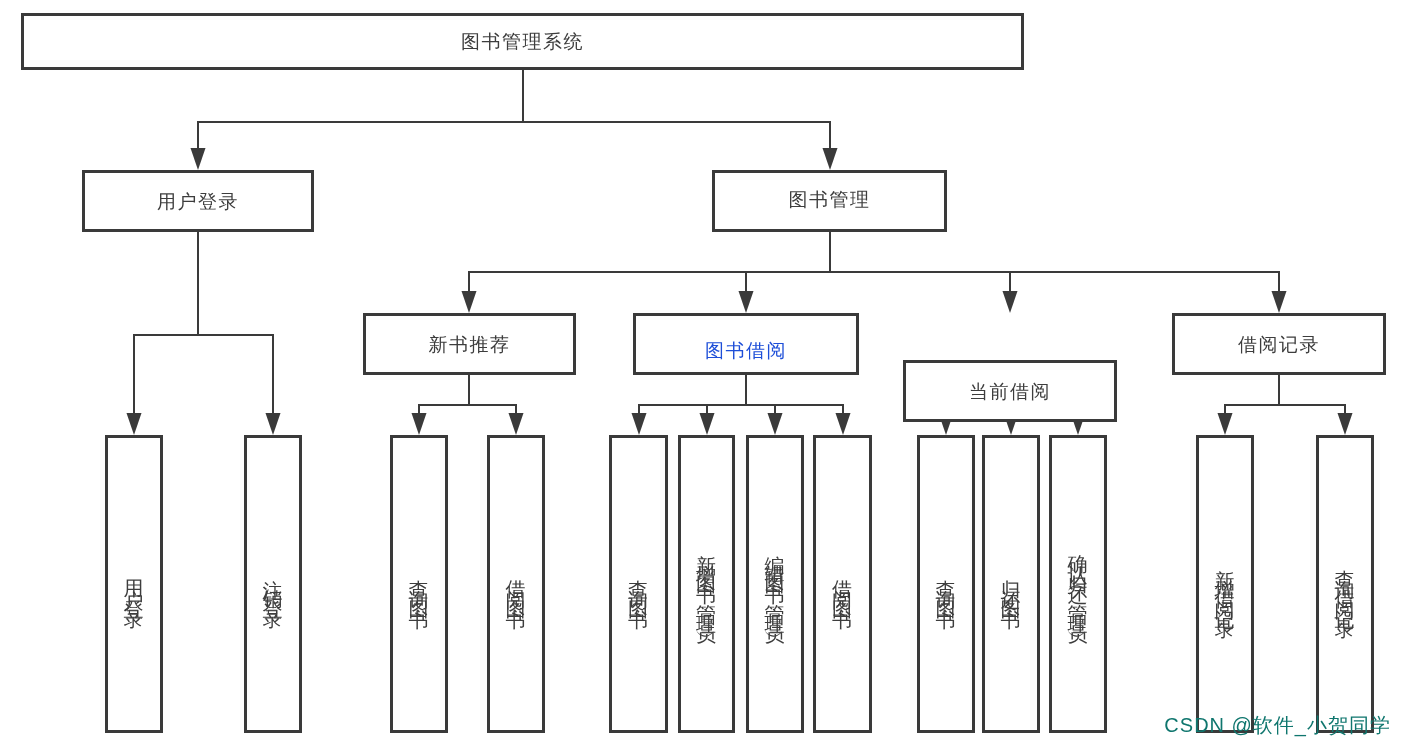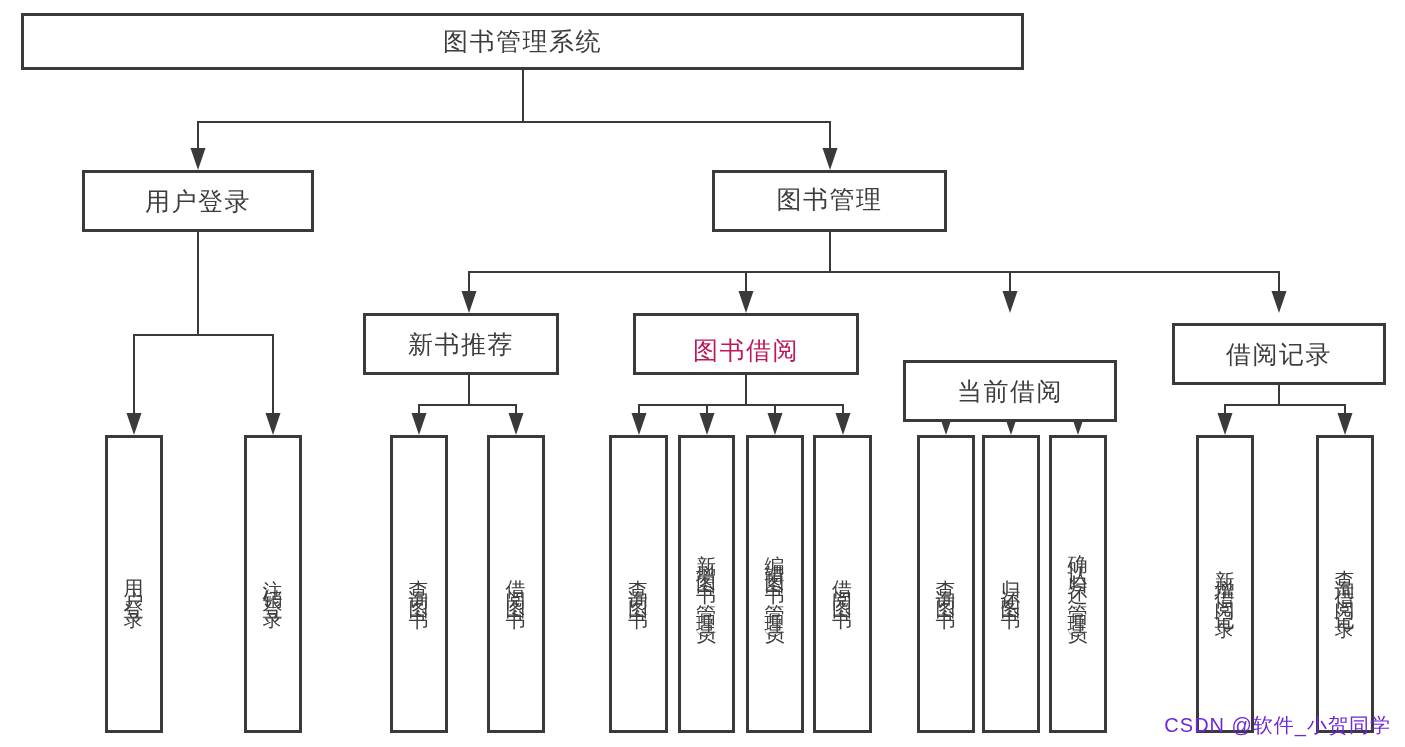--- a/index.html
+++ b/index.html
@@ -15,21 +15,21 @@
   .node {
     position: absolute;
     box-sizing: border-box;
     background: #ffffff;
     border: 3px solid #3a3a3a;
     display: flex;
     align-items: center;
     justify-content: center;
   }
   .node.h .label {
-    font-size: 25px;
+    font-size: 19px;
     letter-spacing: 1.5px;
     color: #3d3d3d;
     white-space: nowrap;
     line-height: 1;
   }
   .node.v .label {
     writing-mode: vertical-rl;
     font-size: 20px;
     letter-spacing: 10px;
     line-height: 1;
@@ -97,40 +97,40 @@
       <polygon points="1003.5,413 1018.5,413 1011,435" fill="#3a3a3a"></polygon>
       <line x1="1078" y1="404" x2="1078" y2="417" stroke="#3a3a3a" stroke-width="2.6" shape-rendering="crispEdges"></line>
       <polygon points="1070.5,413 1085.5,413 1078,435" fill="#3a3a3a"></polygon>
       <line x1="1279" y1="375" x2="1279" y2="405" stroke="#3a3a3a" stroke-width="2.6" shape-rendering="crispEdges"></line>
       <line x1="1225" y1="405" x2="1345" y2="405" stroke="#3a3a3a" stroke-width="2.6" shape-rendering="crispEdges"></line>
       <line x1="1225" y1="404" x2="1225" y2="417" stroke="#3a3a3a" stroke-width="2.6" shape-rendering="crispEdges"></line>
       <polygon points="1217.5,413 1232.5,413 1225,435" fill="#3a3a3a"></polygon>
       <line x1="1345" y1="404" x2="1345" y2="417" stroke="#3a3a3a" stroke-width="2.6" shape-rendering="crispEdges"></line>
       <polygon points="1337.5,413 1352.5,413 1345,435" fill="#3a3a3a"></polygon>
     </svg>
-  <span class="watermark" style="color: #6d28d9;">CSDN @软件_小贺同学</span>
+  <span class="watermark" style="color: #0f766e;">CSDN @软件_小贺同学</span>
 <div class="node h" style="left: 21px; top: 13px; width: 1003px; height: 57px; border-color: rgb(58, 58, 58);">
       <span class="label" style="color: rgb(61, 61, 61);">图书管理系统</span>
     </div>
     <div class="node h" style="left: 82px; top: 170px; width: 232px; height: 62px; border-color: rgb(58, 58, 58);">
       <span class="label" style="color: rgb(61, 61, 61);">用户登录</span>
     </div>
     <div class="node h" style="left: 712px; top: 170px; width: 235px; height: 62px; border-color: rgb(58, 58, 58); font-family: Liberation Mono, monospace;">
       <span class="label" style="color: rgb(61, 61, 61);">图书管理</span>
     </div>
-    <div class="node h" style="left: 363px; top: 313px; width: 196px; height: 62px; border-color: rgb(58, 58, 58); align-items: center;">
+    <div class="node h" style="left: 363px; top: 313px; width: 213px; height: 62px; border-color: rgb(58, 58, 58); align-items: center;">
       <span class="label" style="color: rgb(61, 61, 61);">新书推荐</span>
     </div>
     <div class="node h" style="left: 633px; top: 313px; width: 226px; height: 62px; border-color: rgb(58, 58, 58);">
-      <span class="label" style="color: #be185d; margin-top: 12px;">图书借阅</span>
+      <span class="label" style="color: #1d4ed8; margin-top: 12px;">图书借阅</span>
     </div>
     <div class="node h" style="left: 903px; top: 313px; width: 214px; height: 62px; border-color: rgb(58, 58, 58); margin-top: 47px;">
       <span class="label" style="color: rgb(61, 61, 61);">当前借阅</span>
     </div>
-    <div class="node h" style="left: 1172px; top: 323px; width: 214px; height: 62px; border-color: rgb(58, 58, 58);">
+    <div class="node h" style="left: 1172px; top: 313px; width: 214px; height: 62px; border-color: rgb(58, 58, 58);">
       <span class="label" style="color: rgb(61, 61, 61);">借阅记录</span>
     </div>
     <div class="node v" style="left: 105px; top: 435px; width: 58px; height: 298px; border-color: rgb(58, 58, 58);">
       <span class="label" style="color: rgb(61, 61, 61);">用户登录</span>
     </div>
     <div class="node v" style="left: 244px; top: 435px; width: 58px; height: 298px; border-color: rgb(58, 58, 58);">
       <span class="label" style="color: rgb(61, 61, 61);">注销登录</span>
     </div>
     <div class="node v" style="left: 390px; top: 435px; width: 58px; height: 298px; border-color: rgb(58, 58, 58);">
       <span class="label" style="color: rgb(61, 61, 61);">查询图书</span>

